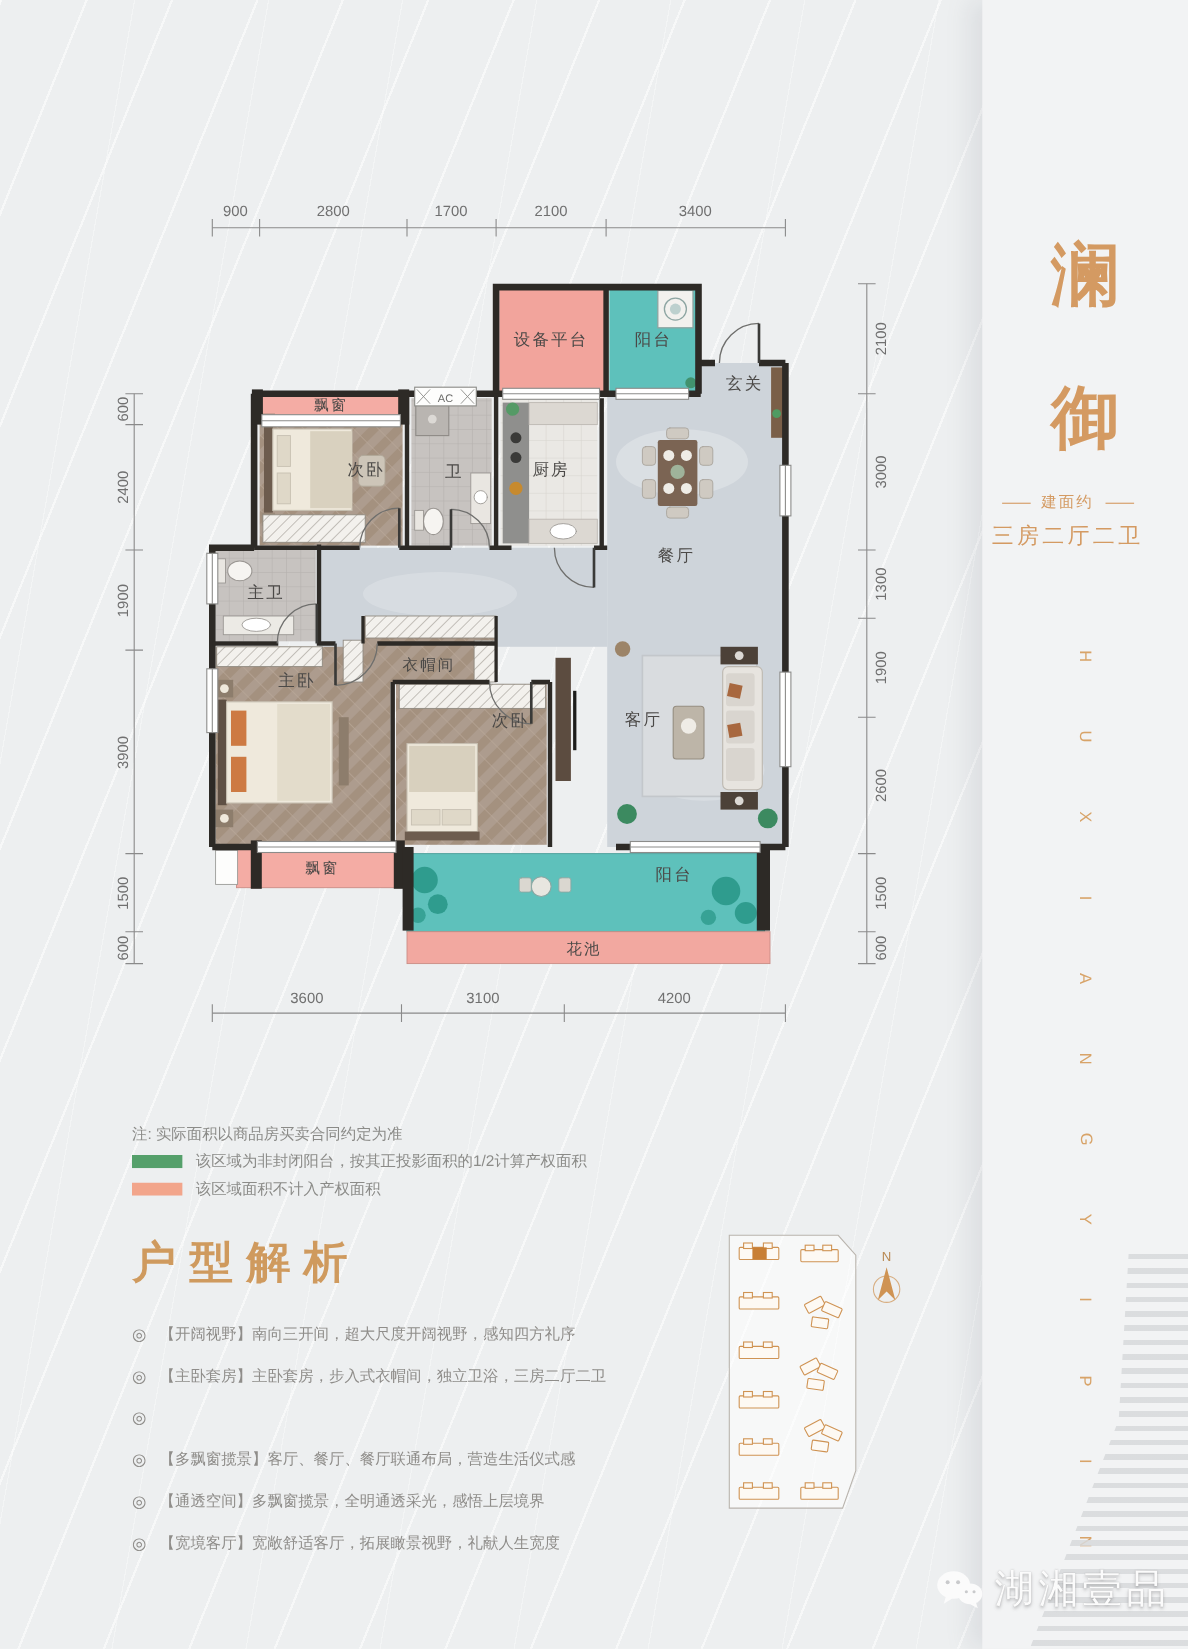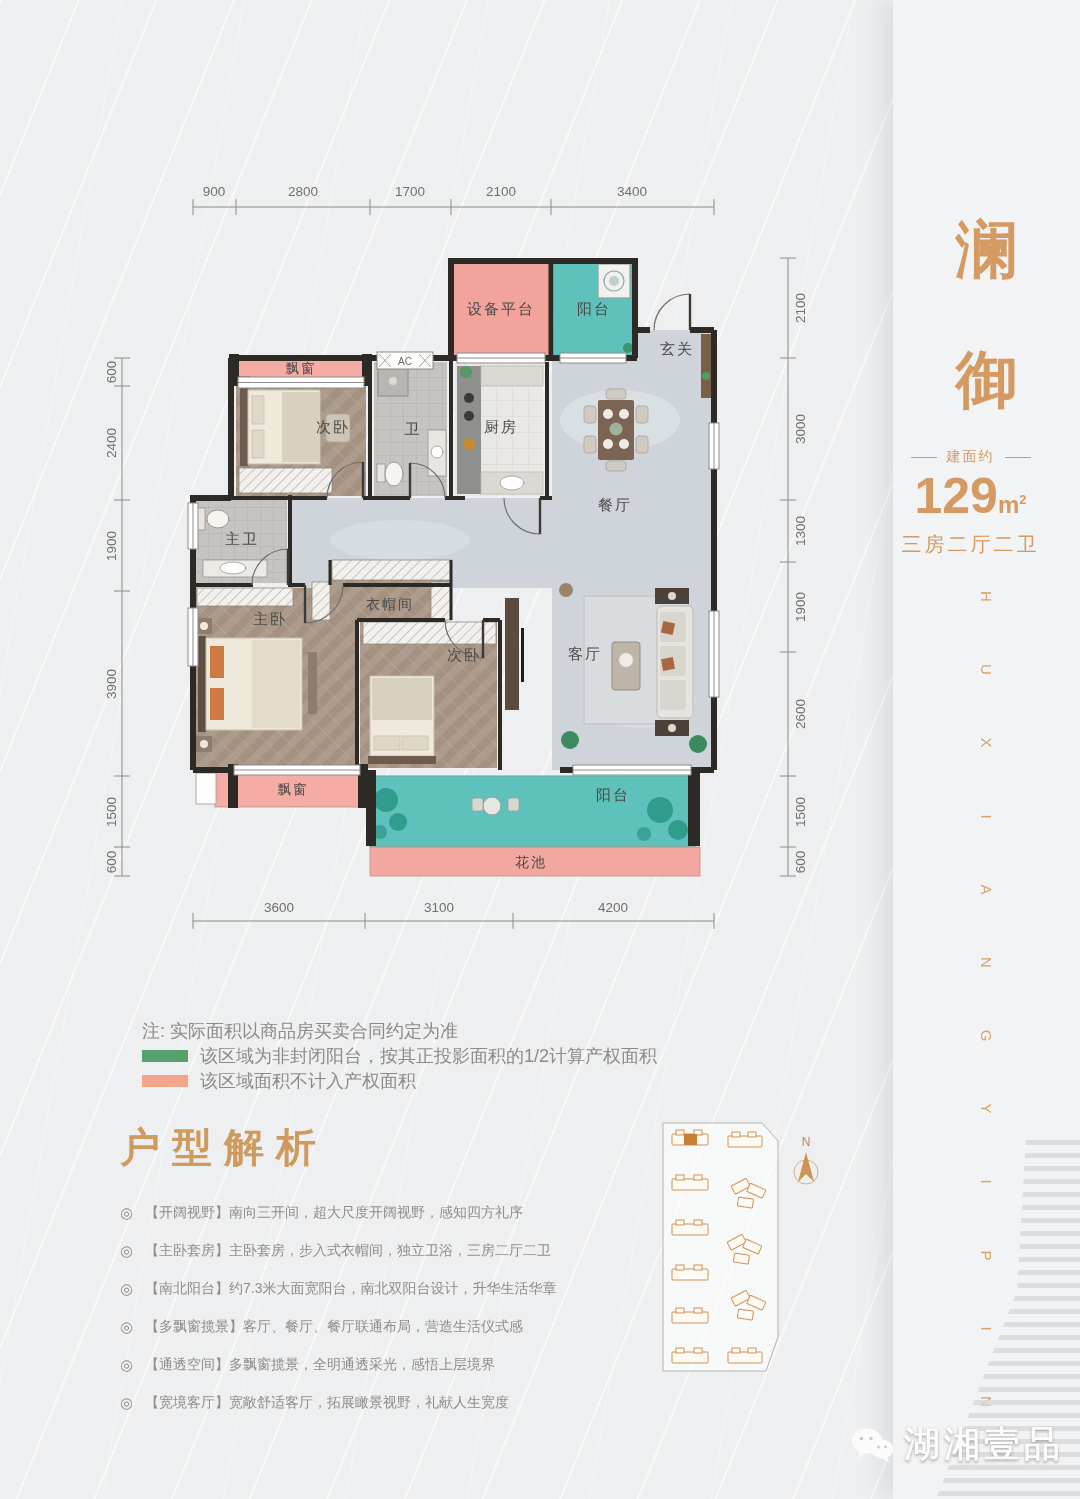--- a/index.html
+++ b/index.html
@@ -24,26 +24,26 @@
   .layout-line{margin-top:8px;font-size:20px;letter-spacing:3px;}
   .brand-col{position:absolute;left:0;top:588px;width:187px;height:822px;display:flex;flex-direction:column;
         align-items:center;justify-content:space-between;color:#d8a368;font-size:15px;}
   .brand-col span{display:block;transform:rotate(90deg);}
   
   .stripes{position:absolute;right:0;top:1140px;width:150px;height:359px;opacity:.85;
         background:repeating-linear-gradient(180deg,#d7d9db 0 5px,rgba(0,0,0,0) 5px 13px);
         clip-path:polygon(64% 0,100% 0,100% 100%,4% 100%,58% 42%);}
   
   .watermark{position:absolute;left:850px;top:1420px;display:flex;align-items:center;gap:10px;z-index:5;}
-  .watermark .brand-text{font-family:"Liberation Serif",serif;font-size:36px;font-weight:700;color:#fbfbfb;
+  .watermark .brand-text{font-family:"Liberation Serif",serif;font-size:36px;font-weight:400;color:#fbfbfb;
         letter-spacing:4px;text-shadow:0 2px 3px rgba(110,110,112,.45),0 0 1px rgba(140,140,142,.6);}
   
   .plan-svg{position:absolute;left:95px;top:150px;}
   
-  .notes{position:absolute;left:120px;top:1018px;font-size:18px;color:#8b8b88;margin-left:22px;}
+  .notes{position:absolute;left:120px;top:1018px;font-size:14px;color:#8b8b88;}
   .notes .line{display:flex;align-items:center;height:25px;}
   .notes svg{margin-right:12px;display:block;}
   
   .features-title{position:absolute;left:120px;top:1120px;font-size:40px;font-weight:700;
         color:#cf9a5e;letter-spacing:12px;}
   .features{position:absolute;left:120px;top:1194px;list-style:none;margin:0;padding:0;
         font-size:14px;color:#8f8d8a;}
   .features li{display:flex;align-items:center;height:38px;}
   .features .marker{margin-right:12px;font-size:15px;}
   
@@ -344,21 +344,20 @@
     <li>
       <span class="marker">◎</span>
       <span>【开阔视野】南向三开间，超大尺度开阔视野，感知四方礼序</span>
       </li>
     <li>
       <span class="marker">◎</span>
       <span>【主卧套房】主卧套房，步入式衣帽间，独立卫浴，三房二厅二卫</span>
       </li>
     <li>
       <span class="marker">◎</span>
-      <span>【南北阳台】约7.3米大面宽阳台，南北双阳台设计，升华生活华章</span>
       </li>
     <li>
       <span class="marker">◎</span>
       <span>【多飘窗揽景】客厅、餐厅、餐厅联通布局，营造生活仪式感</span>
       </li>
     <li>
       <span class="marker">◎</span>
       <span>【通透空间】多飘窗揽景，全明通透采光，感悟上层境界</span>
       </li>
     <li>
@@ -435,23 +434,20 @@
   </svg>
 
   <div class="side-panel">
     <div class="name-col">
       <span>澜</span>
       <span>御</span>
     </div>
     <div class="area-block">
       <div class="area-label">
         <span>建面约</span>
-      </div>
-      <div class="area-value">
-        <span>129</span><span class="unit"><span>m</span><sup>2</sup></span>
       </div>
       <div class="layout-line">三房二厅二卫</div>
     </div>
     <div class="brand-col">
       <span>H</span>
         <span>U</span>
       <span>X</span>
         <span>I</span>
       <span>A</span>
         <span>N</span>

